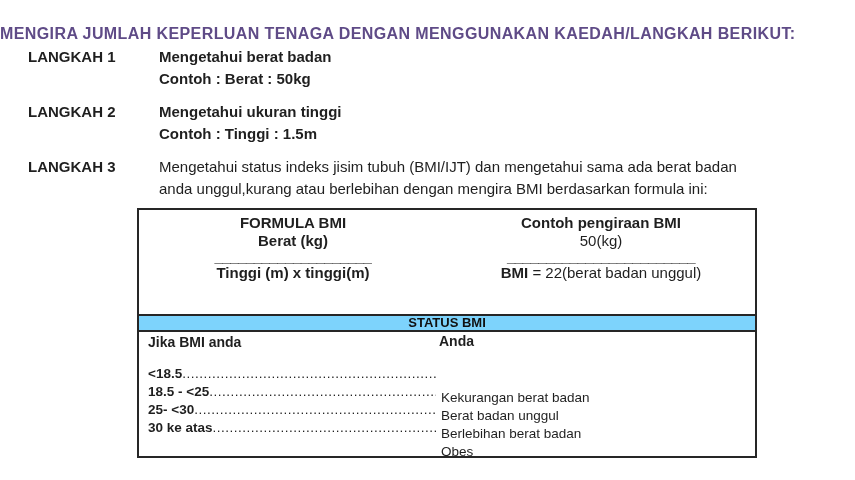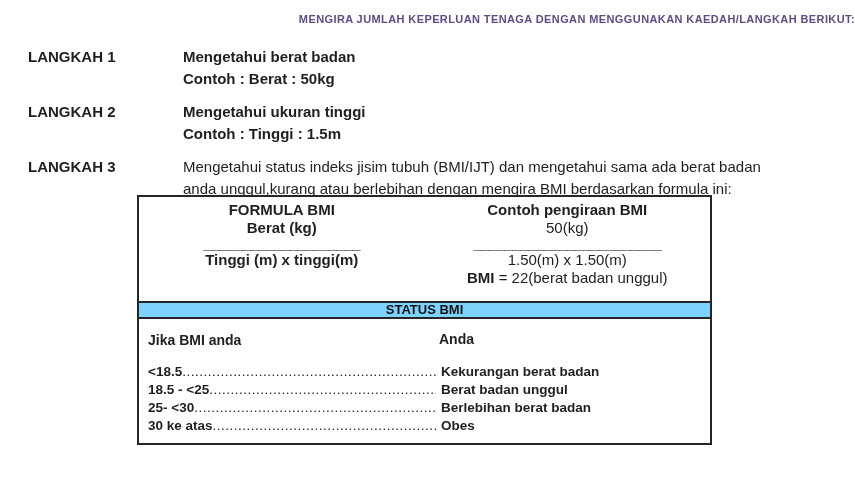--- a/index.html
+++ b/index.html
@@ -7,51 +7,51 @@
     position: relative;
     width: 855px;
     height: 480px;
     background: #ffffff;
     font-family: "Liberation Sans", sans-serif;
     color: #1f1f1f;
     overflow: hidden;
   }
   .doc-title {
     position: absolute;
-    top: 13px;
+    top: 25px;
     left: 0;
     width: 100%;
-    text-align: right;
+    text-align: left;
     font-weight: bold;
-    font-size: 11px;
+    font-size: 16px;
     letter-spacing: 0.4px;
     color: #5F4B87;
     white-space: nowrap;
   }
-  .step { position: absolute; left: 28px; display: flex; gap: 24px; }
+  .step { position: absolute; left: 28px; display: flex; }
   .step-1 { top: 46px; }
   .step-2 { top: 101px; }
   .step-3 { top: 156px; }
   .step-label {
     width: 115px;
     flex-shrink: 0;
     font-weight: bold;
     font-size: 15px;
     line-height: 22px;
     white-space: nowrap;
   }
   .step-lines { font-size: 15px; line-height: 22px; }
   .step-lines.bold { font-weight: bold; }
   .step-line { white-space: nowrap; margin-left: 16px; }
 
   .bmi-table {
     position: absolute;
     left: 137px;
-    top: 195px;
-    width: 575px;
+    top: 208px;
+    width: 620px;
     height: 250px;
     border: 2px solid #262626;
     box-sizing: border-box;
     background: #ffffff;
   }
   .formula-section { display: flex; height: 104px; }
   .fcol { width: 50%; text-align: center; padding-top: 4px; font-size: 15px; line-height: 18px; }
   .fheading { font-weight: bold; }
   .fnum-bold, .fden-bold { font-weight: bold; }
   .frac-bar {
@@ -68,30 +68,30 @@
     background: #7dd3fc;
     border-top: 2px solid #262626;
     border-bottom: 2px solid #262626;
     box-sizing: border-box;
     text-align: center;
     font-weight: bold;
     font-size: 13px;
     line-height: 14px;
     color: #111111;
   }
-  .status-body { position: relative; padding: 12px 10px 0 9px; }
+  .status-body { position: relative; padding: 1px 10px 0 9px; }
   .status-cols { position: relative; height: 16px; }
   .col-left-header { font-weight: bold; font-size: 14px; }
   .col-right-header { position: absolute; left: 291px; top: 0; font-weight: bold; font-size: 14px; }
   .bmi-rows { margin-top: 17px; }
   .bmi-row { display: flex; height: 18px; font-size: 13.5px; line-height: 16px; }
   .bmi-left { width: 288px; display: flex; overflow: hidden; flex-shrink: 0; text-align: center; }
   .bmi-value { font-weight: bold; white-space: nowrap; }
   .bmi-dots { flex: 1; overflow: hidden; white-space: nowrap; letter-spacing: 0.5px; color: #222222; }
-  .bmi-label { font-weight: bold; white-space: nowrap; padding-left: 5px; }
+  .bmi-label { font-weight: normal; white-space: nowrap; padding-left: 5px; margin-top: 24px; }
 </style>
 </head>
 <body>
 
 <div class="page">
 
   <div class="doc-title">MENGIRA JUMLAH KEPERLUAN TENAGA DENGAN MENGGUNAKAN KAEDAH/LANGKAH BERIKUT:</div>
 
   <div class="step step-1">
     <div class="step-label">LANGKAH 1</div>
@@ -123,21 +123,20 @@
       <div class="fcol">
         <div class="fheading">FORMULA BMI</div>
         <div class="fnum-bold">Berat (kg)</div>
         <div class="frac-bar">____________________</div>
         <div class="fden-bold">Tinggi (m) x tinggi(m)</div>
       </div>
       <div class="fcol">
         <div class="fheading">Contoh pengiraan BMI</div>
         <div>50(kg)</div>
         <div class="frac-bar">________________________</div>
-        <div>1.50(m) x 1.50(m)</div>
         <div class="fresult"><span class="bold-part">BMI</span><span> = 22(berat badan unggul)</span></div>
       </div>
     </div>
 
     <div class="status-row">STATUS BMI</div>
 
     <div class="status-body">
       <div class="status-cols">
         <span class="col-left-header">Jika BMI anda</span>
         <span class="col-right-header">Anda</span>

